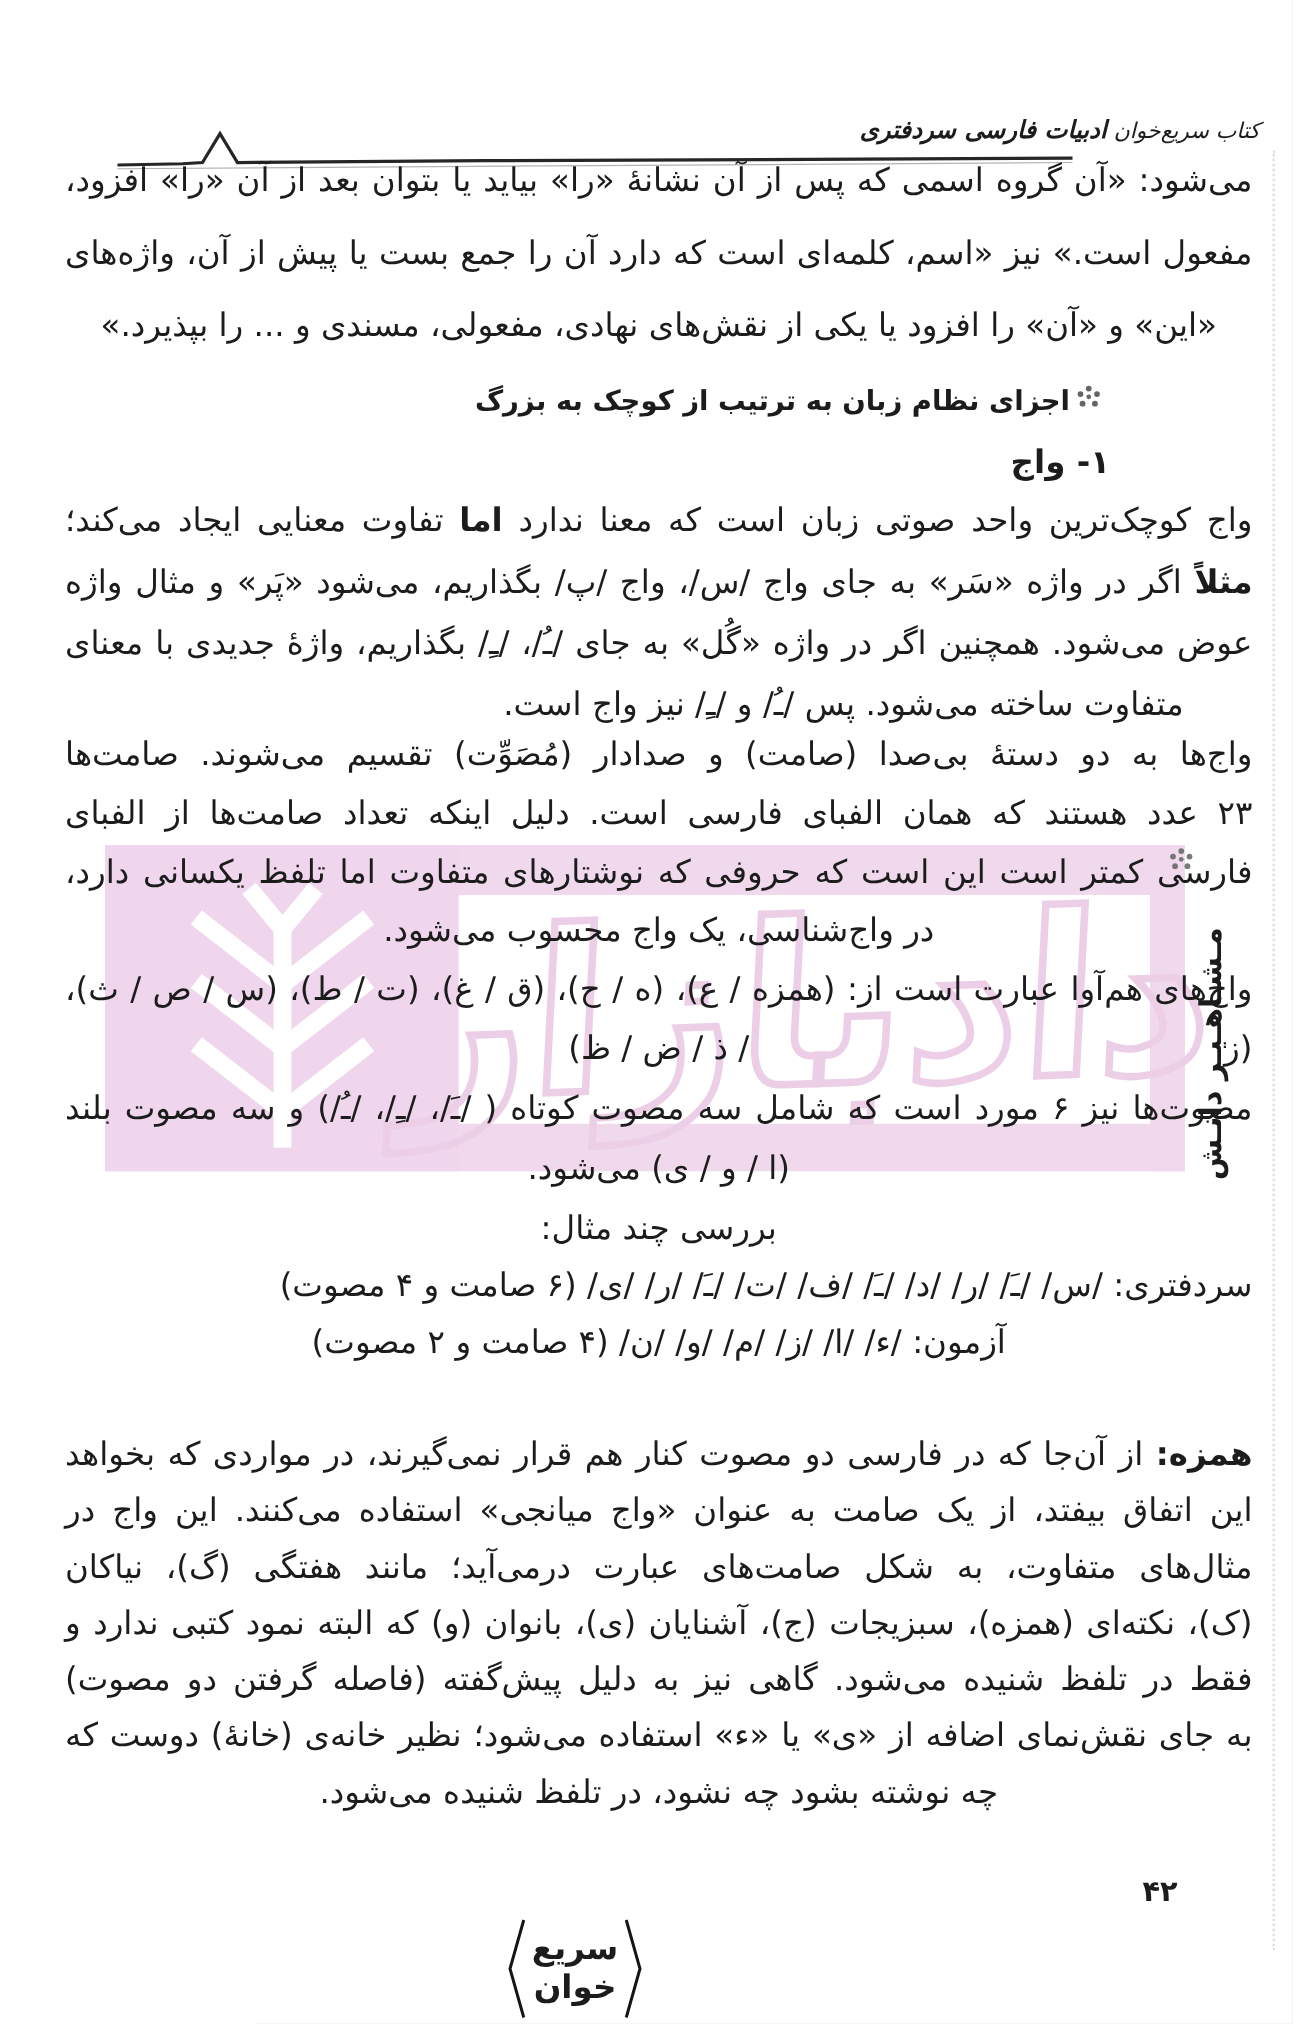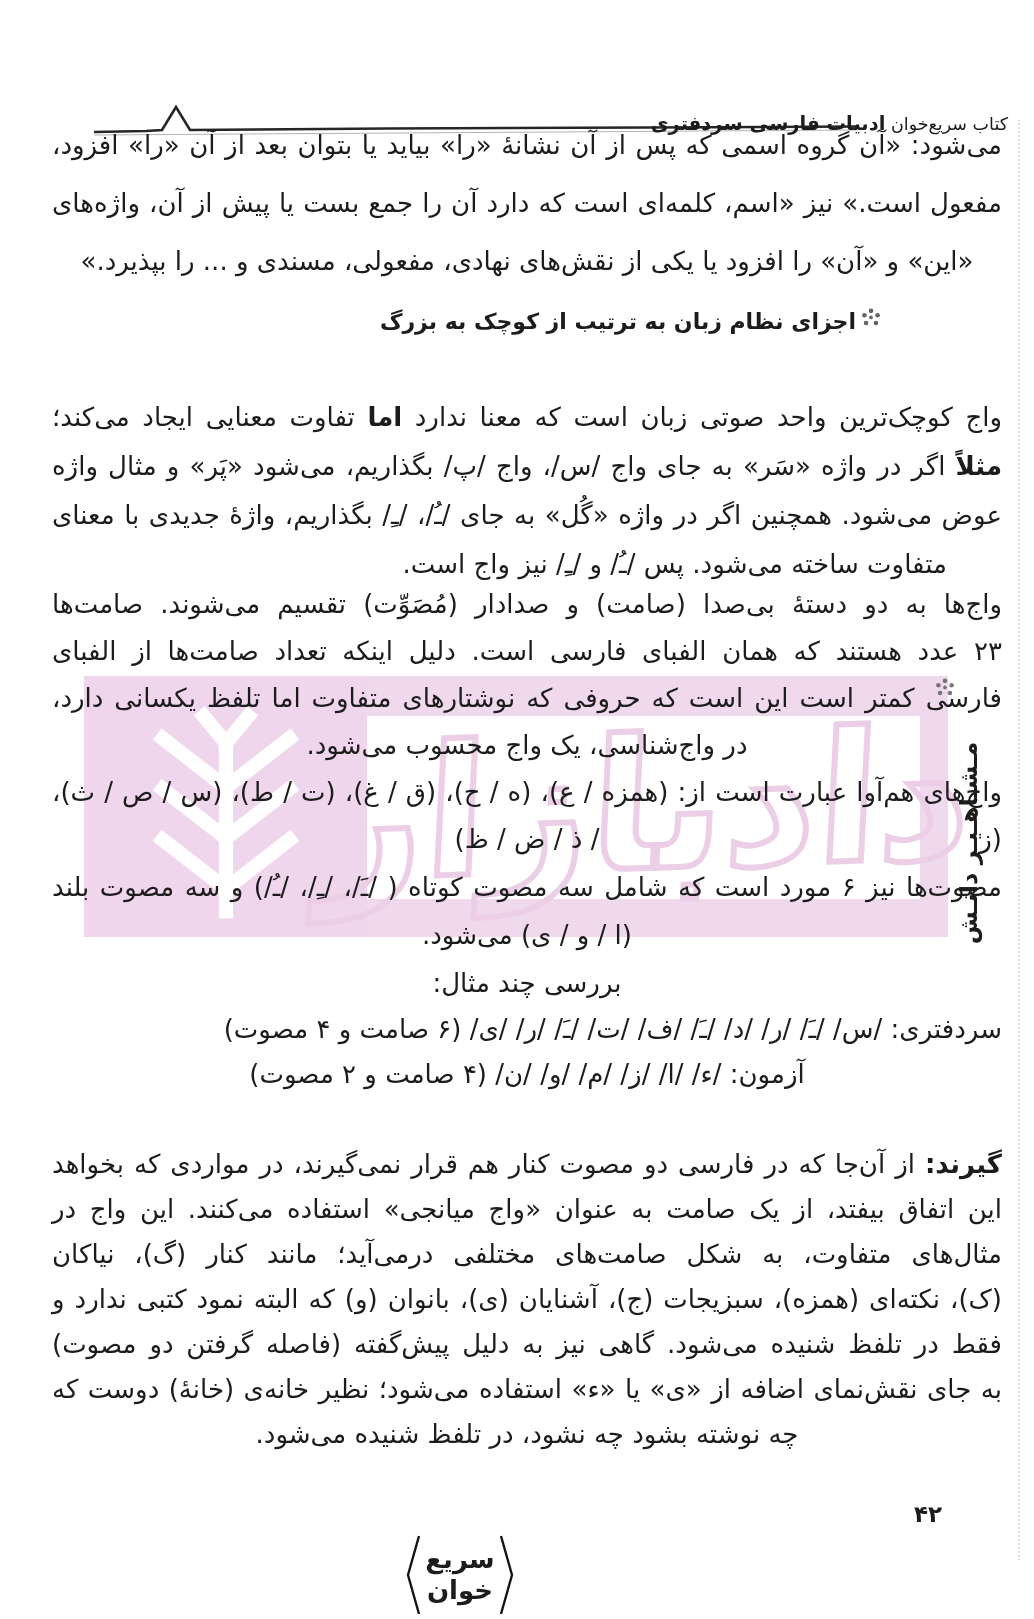--- a/index.html
+++ b/index.html
@@ -7,22 +7,22 @@
   #page {
     position:relative; width:1034px; height:1619px; margin:0 auto;
     background:#ffffff; overflow:hidden;
     font-family:"DejaVu Sans", sans-serif;
     color:#1c1c1c;
     direction:rtl;
   }
   
   #header-rule { position:absolute; left:88px; top:100px; width:776px; height:46px; }
   #book-title {
-    position:absolute; right:26px; top:112px; height:40px;
-    font-size:17.5px; white-space:nowrap; direction:rtl;
+    position:absolute; right:26px; top:92px; height:40px;
+    font-size:17.5px; white-space:nowrap; direction:rtl;font-style:italic;
   }
   #book-title .bold-part { font-weight:700; font-size:19.5px; }
   
   #text-content { position:absolute; left:52px; top:0; width:950px; height:100%; z-index:3; }
   .block { position:absolute; left:0; right:0; font-size:26px; }
   .line { width:100%;margin-left:48px; }
   .l-justify { text-align:justify; text-align-last:justify; }
   .l-center  { text-align:center; }
   .l-right   { text-align:right; }
   .l-right-indent { text-align:right; padding-left:0; padding-right:55px; }
@@ -110,20 +110,23 @@
 
   <div id="text-content">
       <div class="block" style="top: 116px; font-size: 26px;">
         <div class="line l-justify" style="height: 58px; line-height: 58px;"><span>می‌شود: «آن گروه اسمی که پس از آن نشانهٔ «را» بیاید یا بتوان بعد از آن «را» افزود،</span></div>
         <div class="line l-justify" style="height: 58px; line-height: 58px;"><span>مفعول است.» نیز «اسم، کلمه‌ای است که دارد آن را جمع بست یا پیش از آن، واژه‌های</span></div>
         <div class="line l-center" style="height: 58px; line-height: 58px;"><span>«این» و «آن» را افزود یا یکی از نقش‌های نهادی، مفعولی، مسندی و ... را بپذیرد.»</span></div>
       </div>
       <div class="block" style="top: 298px; font-size: 22px;">
         <div class="line l-heading" style="height: 48px; line-height: 48px;"><span class="seg-b">اجزای نظام زبان به ترتیب از کوچک به بزرگ</span></div>
       </div>
+      <div class="block" style="top: 348px; font-size: 26px;">
+        <div class="line l-sub" style="height: 44px; line-height: 44px;"><span class="seg-b">۱- واج</span></div>
+      </div>
       <div class="block" style="top: 393px; font-size: 26px;">
         <div class="line l-justify" style="height: 49px; line-height: 49px;"><span>واج کوچک‌ترین واحد صوتی زبان است که معنا ندارد </span><span class="seg-b">اما</span><span> تفاوت معنایی ایجاد می‌کند؛</span></div>
         <div class="line l-justify" style="height: 49px; line-height: 49px;"><span class="seg-b">مثلاً</span><span> اگر در واژه «سَر» به جای واج /س/، واج /پ/ بگذاریم، می‌شود «پَر» و مثال واژه</span></div>
         <div class="line l-justify" style="height: 49px; line-height: 49px;"><span>عوض می‌شود. همچنین اگر در واژه «گُل» به جای /ـُ/، /ـِ/ بگذاریم، واژهٔ جدیدی با معنای</span></div>
         <div class="line l-right-indent" style="height: 49px; line-height: 49px;"><span>متفاوت ساخته می‌شود. پس /ـُ/ و /ـِ/ نیز واج است.</span></div>
       </div>
       <div class="block" style="top: 581px; font-size: 26px;">
         <div class="line l-justify" style="height: 47px; line-height: 47px;"><span>واج‌ها به دو دستهٔ بی‌صدا (صامت) و صدادار (مُصَوِّت) تقسیم می‌شوند. صامت‌ها</span></div>
         <div class="line l-justify" style="height: 47px; line-height: 47px;"><span>۲۳ عدد هستند که همان الفبای فارسی است. دلیل اینکه تعداد صامت‌ها از الفبای</span></div>
         <div class="line l-justify" style="height: 47px; line-height: 47px;"><span>فارسی کمتر است این است که حروفی که نوشتارهای متفاوت اما تلفظ یکسانی دارد،</span></div>
@@ -138,23 +141,23 @@
         <div class="line l-center" style="height: 48px; line-height: 48px;"><span>(ا / و / ی) می‌شود.</span></div>
       </div>
       <div class="block" style="top: 959px; font-size: 26px;">
         <div class="line l-center" style="height: 48px; line-height: 48px;"><span>بررسی چند مثال:</span></div>
       </div>
       <div class="block" style="top: 1007px; font-size: 26px;">
         <div class="line l-right" style="height: 45px; line-height: 45px;"><span>سردفتری: /س/ /ـَ/ /ر/ /د/ /ـَ/ /ف/ /ت/ /ـَ/ /ر/ /ی/ (۶ صامت و ۴ مصوت)</span></div>
         <div class="line l-center" style="height: 45px; line-height: 45px;"><span>آزمون: /ء/ /ا/ /ز/ /م/ /و/ /ن/ (۴ صامت و ۲ مصوت)</span></div>
       </div>
       <div class="block" style="top: 1142px; font-size: 26px;">
-        <div class="line l-justify" style="height: 45px; line-height: 45px;"><span class="seg-b">گیرند:</span><span> از آن‌جا که در فارسی دو مصوت کنار هم قرار نمی‌گیرند، در مواردی که بخواهد</span></div>
+        <div class="line l-justify" style="height: 45px; line-height: 45px;"><span class="seg-b">همزه:</span><span> از آن‌جا که در فارسی دو مصوت کنار هم قرار نمی‌گیرند، در مواردی که بخواهد</span></div>
         <div class="line l-justify" style="height: 45px; line-height: 45px;"><span>این اتفاق بیفتد، از یک صامت به عنوان «واج میانجی» استفاده می‌کنند. این واج در</span></div>
-        <div class="line l-justify" style="height: 45px; line-height: 45px;"><span>مثال‌های متفاوت، به شکل صامت‌های مختلفی درمی‌آید؛ مانند کنار (گ)، نیاکان</span></div>
+        <div class="line l-justify" style="height: 45px; line-height: 45px;"><span>مثال‌های متفاوت، به شکل صامت‌های عبارت درمی‌آید؛ مانند هفتگی (گ)، نیاکان</span></div>
         <div class="line l-justify" style="height: 45px; line-height: 45px;"><span>(ک)، نکته‌ای (همزه)، سبزیجات (ج)، آشنایان (ی)، بانوان (و) که البته نمود کتبی ندارد و</span></div>
         <div class="line l-justify" style="height: 45px; line-height: 45px;"><span>فقط در تلفظ شنیده می‌شود. گاهی نیز به دلیل پیش‌گفته (فاصله گرفتن دو مصوت)</span></div>
         <div class="line l-justify" style="height: 45px; line-height: 45px;"><span>به جای نقش‌نمای اضافه از «ی» یا «ء» استفاده می‌شود؛ نظیر خانه‌ی (خانهٔ) دوست که</span></div>
         <div class="line l-center" style="height: 45px; line-height: 45px;"><span>چه نوشته بشود چه نشود، در تلفظ شنیده می‌شود.</span></div>
       </div>
     </div>
 
   <svg class="ornament" style="left:860px; top:306px;" width="22" height="24" viewBox="0 0 20 20">
     <g fill="#4a4a4a" opacity="0.85">
       <circle cx="10" cy="3.5" r="2.1"></circle>

